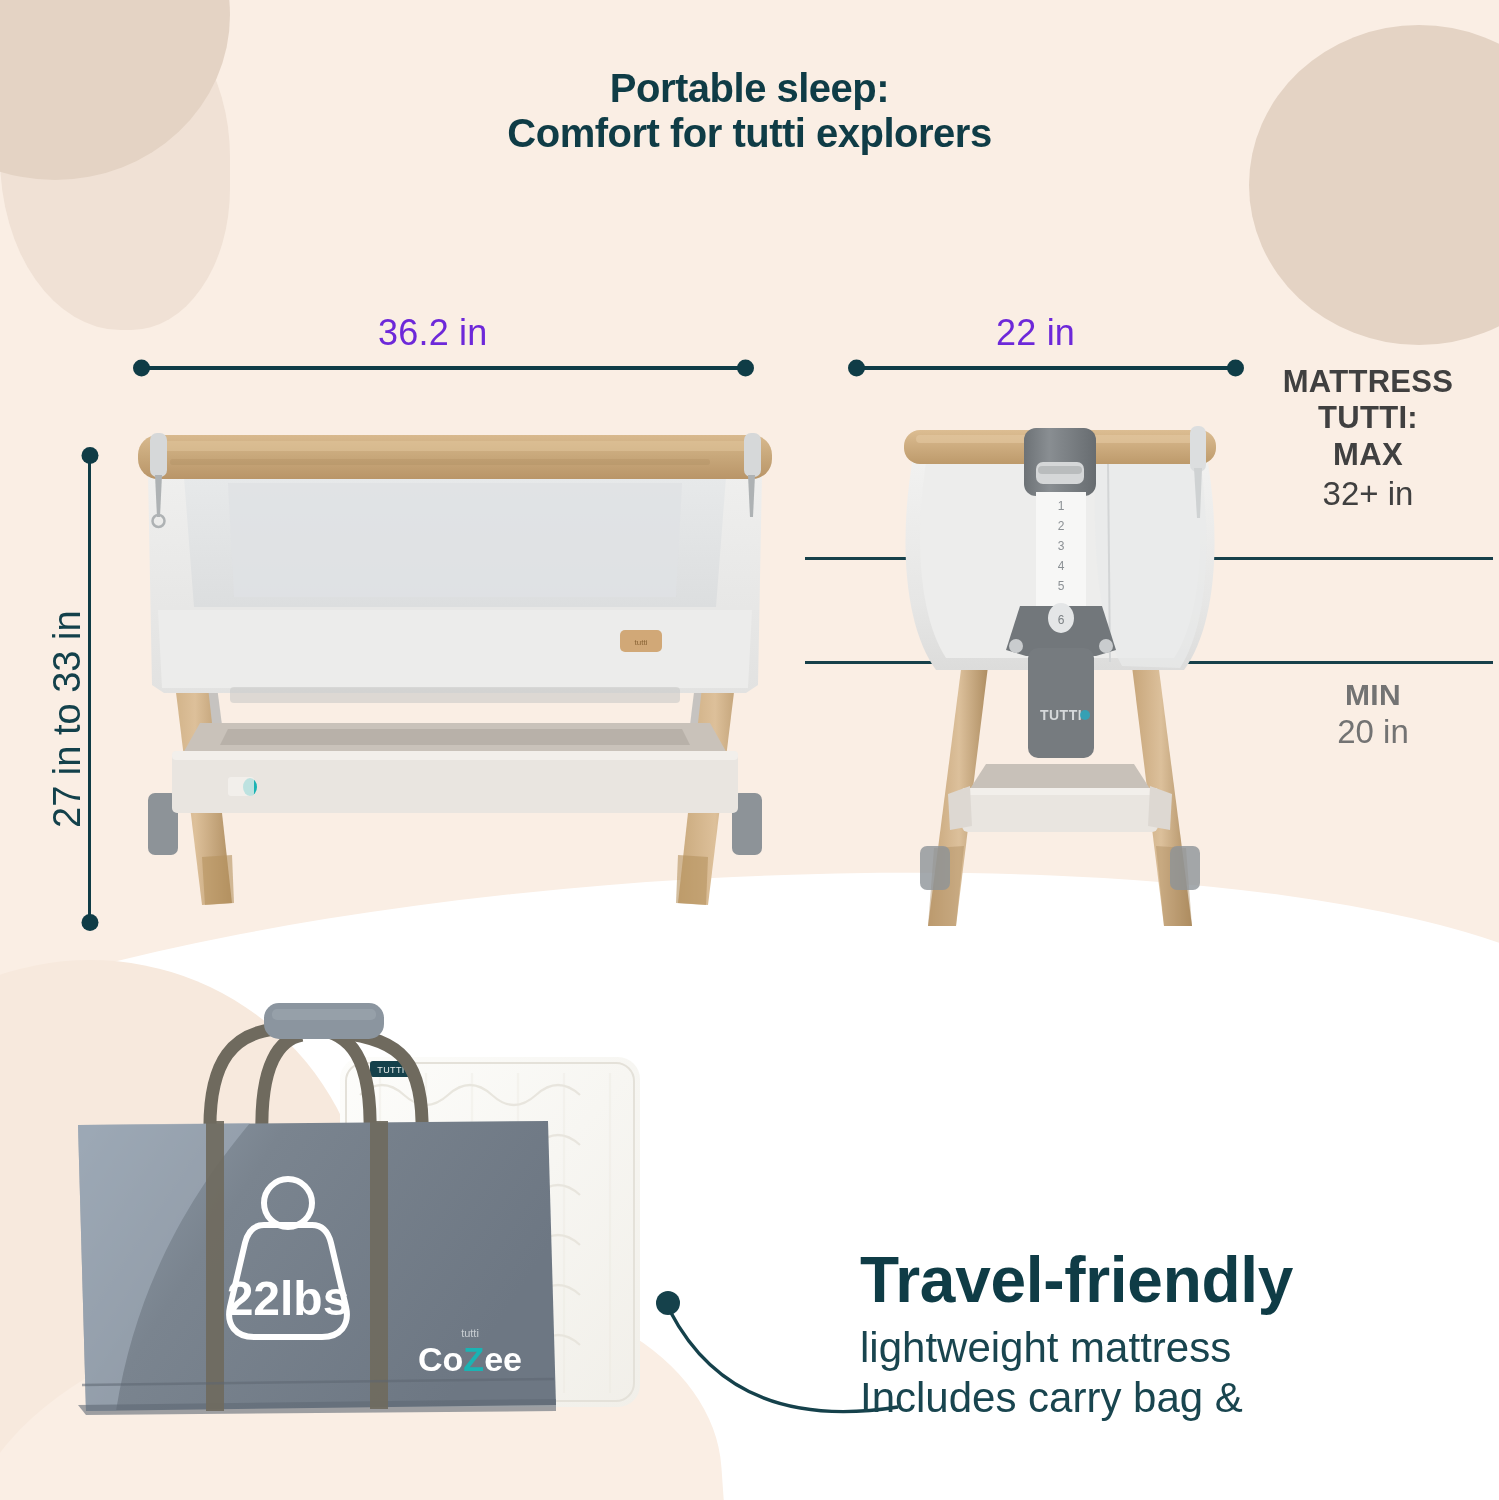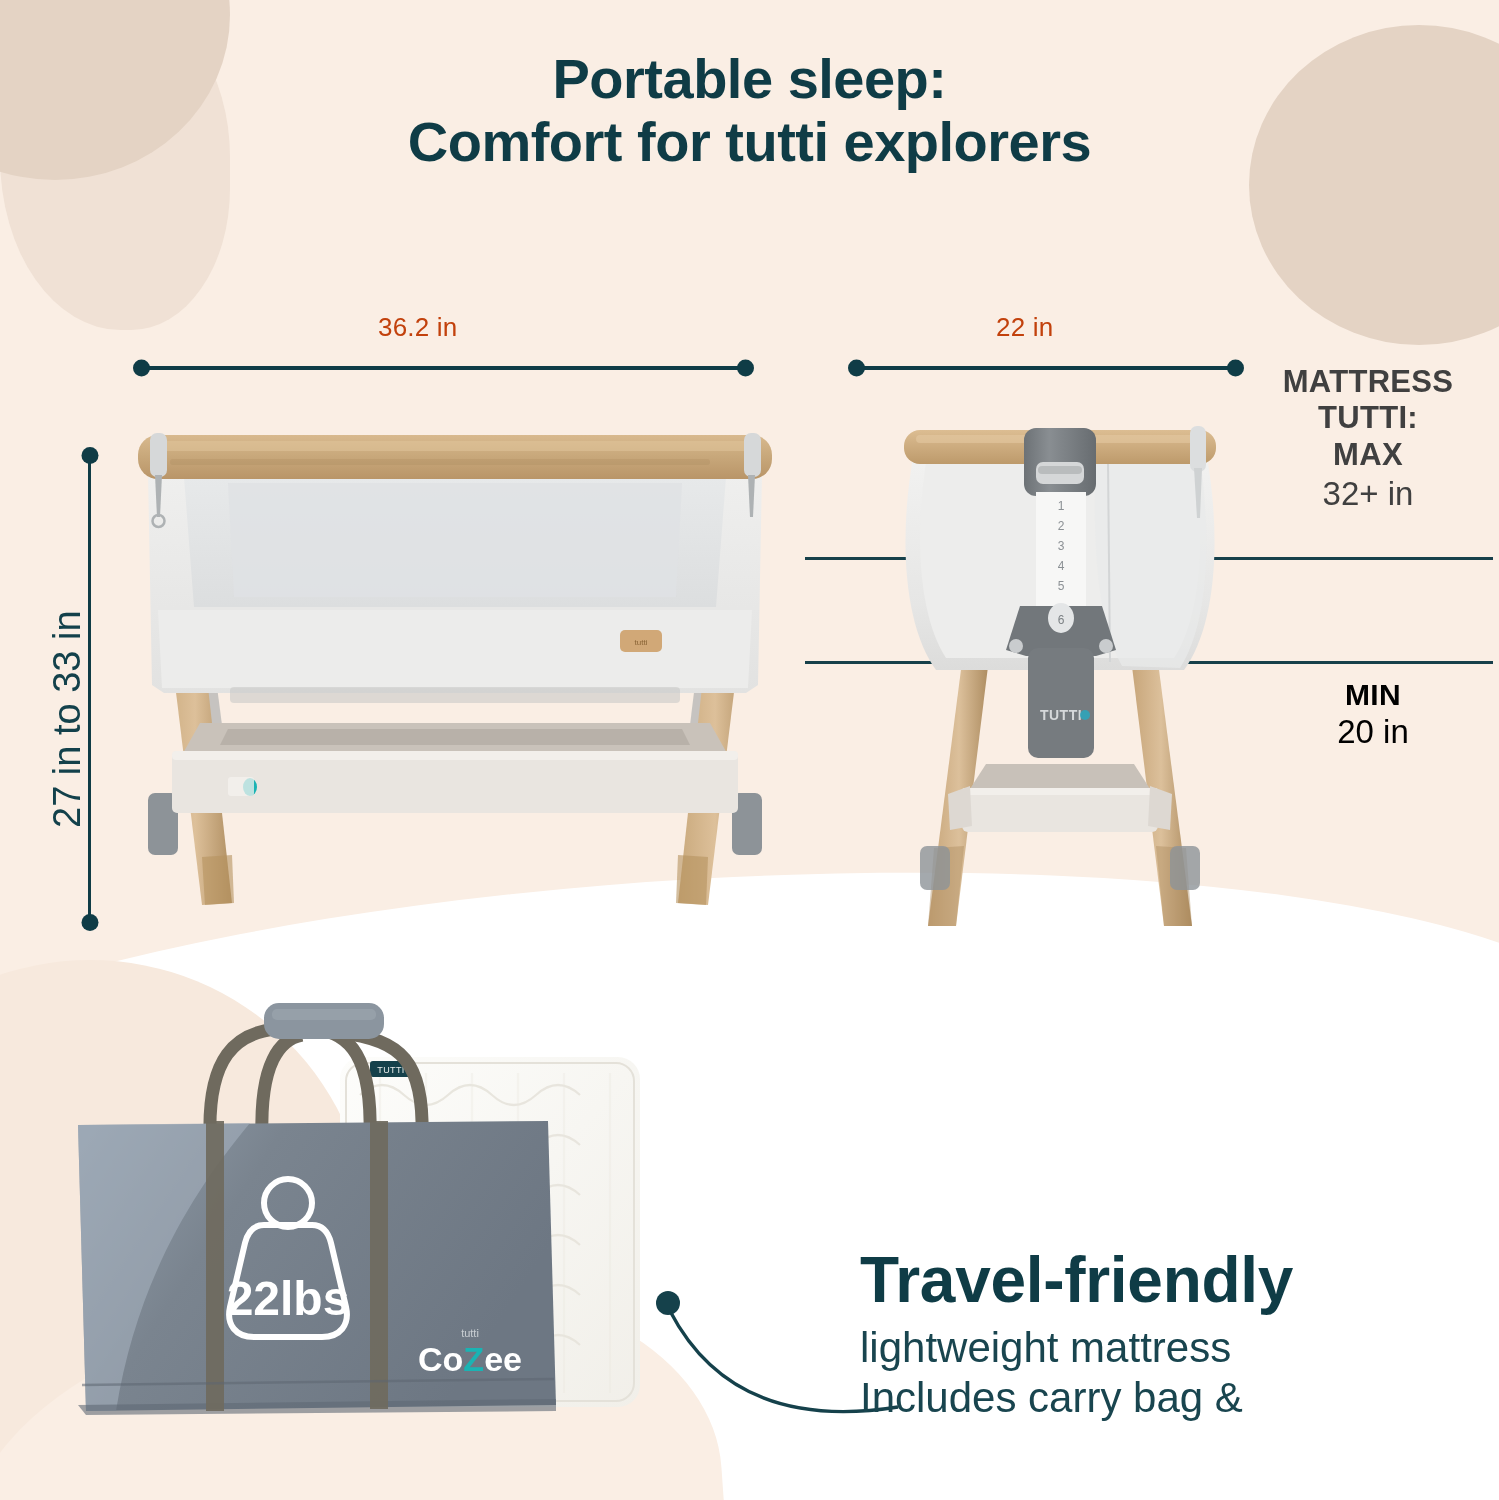--- a/index.html
+++ b/index.html
@@ -28,23 +28,23 @@
     background:#f7e9dd; border-radius:50%;
   }
   .blob-bl2 {
     position:absolute; left:-40px; top:1290px; width:760px; height:340px;
     background:#faeee4; border-radius:60% 40% 0 0 / 70% 60% 0 0;
     transform:rotate(-4deg);
   }
 
   
   .headline {
-    position:absolute; left:0; right:0; top:48px;
+    position:absolute; left:0; right:0; top:66px;
     text-align:center; color:#0f3c46;
-    font-size:56px; font-weight:700; line-height:1.12;
+    font-size:40px; font-weight:700; line-height:1.12;
     letter-spacing:-0.5px;
   }
   .headline .l2 { display:block; }
 
   
   .dim-h { position:absolute; height:4px; background:#0f3c46; border-radius:2px; }
   .dim-h::before, .dim-h::after {
     content:""; position:absolute; top:50%; width:17px; height:17px;
     background:#0f3c46; border-radius:50%; transform:translateY(-50%);
   }
@@ -52,39 +52,39 @@
   .dim-h::after  { right:-4px; }
   .dim-v { position:absolute; width:3px; background:#0f3c46; border-radius:2px; }
   .dim-v::before, .dim-v::after {
     content:""; position:absolute; left:50%; width:17px; height:17px;
     background:#0f3c46; border-radius:50%; transform:translateX(-50%);
   }
   .dim-v::before { top:-5px; }
   .dim-v::after  { bottom:-5px; }
 
   .dim-label {
-    position:absolute; color:#c2410c; font-size:26px; font-weight:400;
+    position:absolute; color:#6d28d9; font-size:36px; font-weight:400;
     letter-spacing:0.2px; white-space:nowrap;
   }
   .dim-label-v {
     position:absolute; color:#13414b; font-size:38px; font-weight:400;
     white-space:nowrap; transform-origin:left top;
     transform:rotate(-90deg);
   }
 
   
   .ref-line { position:absolute; height:3px; background:#16404a; }
 
   
   .mh-block {
     position:absolute; text-align:center; color:#404040; width:240px;
   }
   .mh-title { font-size:31px; font-weight:700; line-height:1.17; letter-spacing:0.3px; }
   .mh-sub   { font-size:33px; font-weight:400; margin-top:2px; }
-  .min-block { position:absolute; text-align:center; color:#000000; width:190px; }
+  .min-block { position:absolute; text-align:center; color:#737373; width:190px; }
   .min-title { font-size:30px; font-weight:700; letter-spacing:0.4px; }
   .min-sub   { font-size:33px; font-weight:400; margin-top:1px; }
 
   
   .feat { position:absolute; left:860px; top:1243px; width:600px; }
   .feat-h { color:#0f3c46; font-size:64px; font-weight:700; letter-spacing:-0.3px; }
   .feat-p { color:#19454f; font-size:42px; font-weight:400; line-height:1.18; margin-top:6px; }
   .feat-p span { display:block; }
 
   

